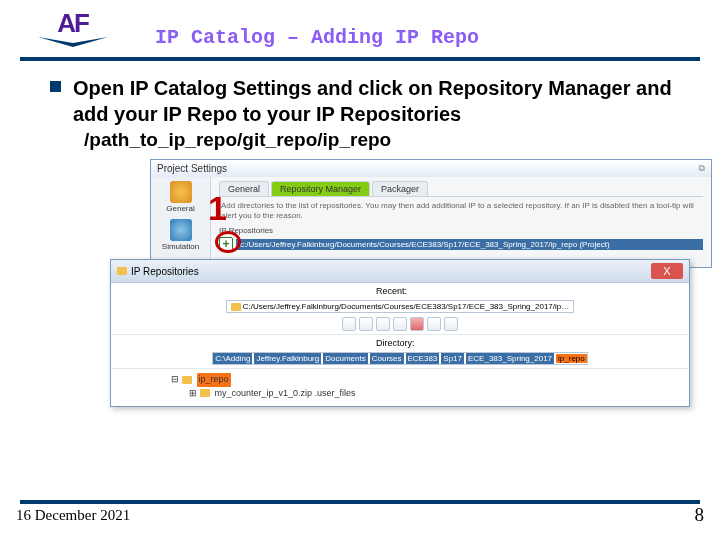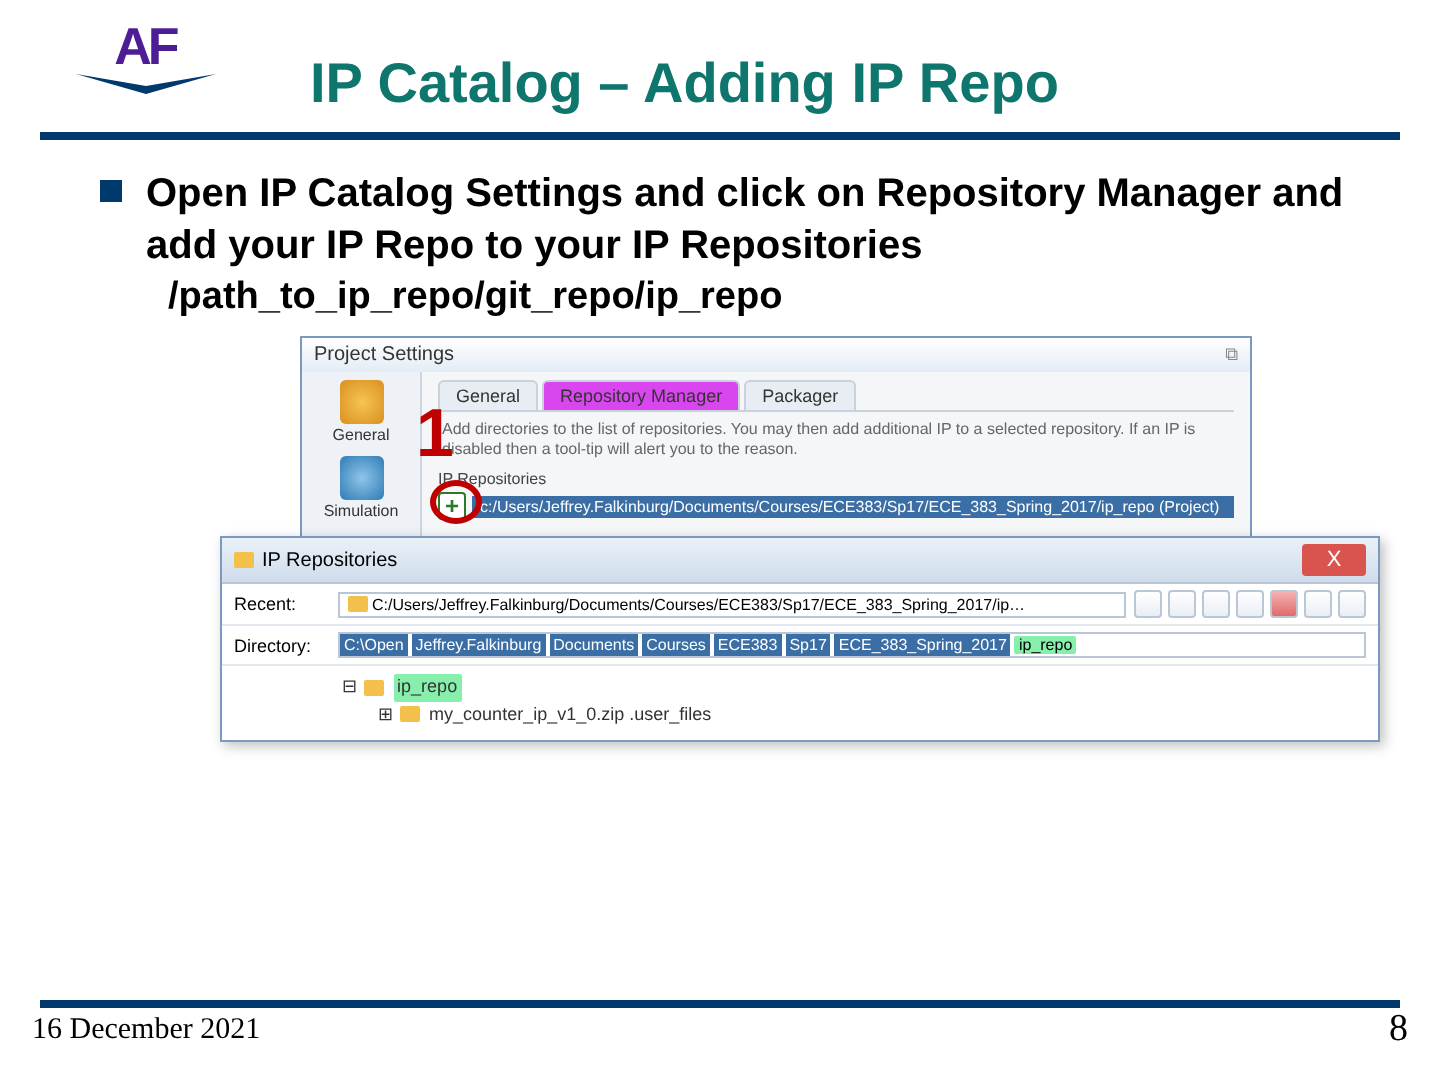--- a/index.html
+++ b/index.html
@@ -38,24 +38,25 @@
   .wings svg { display: block; }
   .logo-text {
     font-size: 8px;
     letter-spacing: 0.5px;
     line-height: 1.2;
     font-weight: bold;
     text-align: left;
     margin-left: 10px;
   }
   .title {
-    font-size: 28px;
-    font-weight: bold;
-    color: #0f766e;
+    font-size: 20px;
+    font-weight: bold;
+    color: #8b5cf6;
     padding: 18px 0 0 30px;
+    font-family: Liberation Mono, monospace;
   }
   .hr1 {
     margin: 8px 20px 0 20px;
     height: 4px;
     background: #003a6d;
   }
   .content {
     padding: 14px 32px 0 50px;
   }
   .bullet-row {
@@ -81,21 +82,21 @@
   }
   .shots {
     position: relative;
     margin: 8px 30px 0 70px;
     height: 260px;
   }
   
   .dlg1 {
     position: absolute;
     left: 30px; top: 0;
-    width: 476px;
+    width: 562px;
     border: 1px solid #7a9bbf;
     background: #f4f6f8;
     font-size: 10px;
     color: #333;
   }
   .dlg1-title {
     background: linear-gradient(#fff,#e3ecf5);
     padding: 3px 6px;
     font-size: 10px;
     display: flex;
@@ -133,21 +134,21 @@
     font-size: 9px;
     border-bottom: 1px solid #c9d2dc;
   }
   .tab {
     padding: 2px 8px;
     background: #e8edf3;
     border: 1px solid #c9d2dc;
     border-bottom: none;
     border-radius: 3px 3px 0 0;
   }
-  .tab.active { background: #d946ef; }
+  .tab.active { background: #84cc16; }
   .dlg1-desc {
     font-size: 8px;
     color: #666;
     padding: 4px 2px;
     line-height: 1.2;
   }
   .repo-label {
     font-size: 8px;
     color: #444;
     margin-top: 2px;
@@ -220,20 +221,21 @@
     border-radius: 2px;
     font-size: 11px;
     line-height: 16px;
   }
   .dlg2-row {
     display: flex;
     align-items: center;
     padding: 3px 6px;
     gap: 4px;
     border-bottom: 1px solid #e3e8ee;
+    flex-direction: column;
   }
   .dlg2-lbl {
     font-size: 9px;
     width: 48px;
   }
   .pathbox {
     flex: 1;
     border: 1px solid #b8c6d6;
     background: #fff;
     padding: 1px 4px;
@@ -272,21 +274,21 @@
     color: #333;
     line-height: 1.5;
   }
   .tree-row {
     display: flex;
     align-items: center;
     gap: 3px;
   }
   .tree .folder-ico { margin-right: 2px; }
   .highlight-yel {
-    background: #86efac;
+    background: #f97316;
     padding: 0 2px;
     border-radius: 1px;
   }
   .footer-line {
     position: absolute;
     left: 20px; right: 20px;
     bottom: 36px;
     height: 4px;
     background: #003a6d;
   }
@@ -383,21 +385,21 @@
           <div class="tb-ico"></div>
           <div class="tb-ico"></div>
           <div class="tb-ico" style="background:linear-gradient(#f7b1b1,#e06a6a);"></div>
           <div class="tb-ico"></div>
           <div class="tb-ico"></div>
         </div>
       </div>
       <div class="dlg2-row">
         <div class="dlg2-lbl">Directory:</div>
         <div class="pathbox" style="padding:0;">
-          <span class="dir-sel">C:\Open</span>
+          <span class="dir-sel">C:\Adding</span>
           <span class="dir-sel">Jeffrey.Falkinburg</span>
           <span class="dir-sel">Documents</span>
           <span class="dir-sel">Courses</span>
           <span class="dir-sel">ECE383</span>
           <span class="dir-sel">Sp17</span>
           <span class="dir-sel">ECE_383_Spring_2017</span>
           <span class="highlight-yel">ip_repo</span>
         </div>
       </div>
       <div class="tree">

